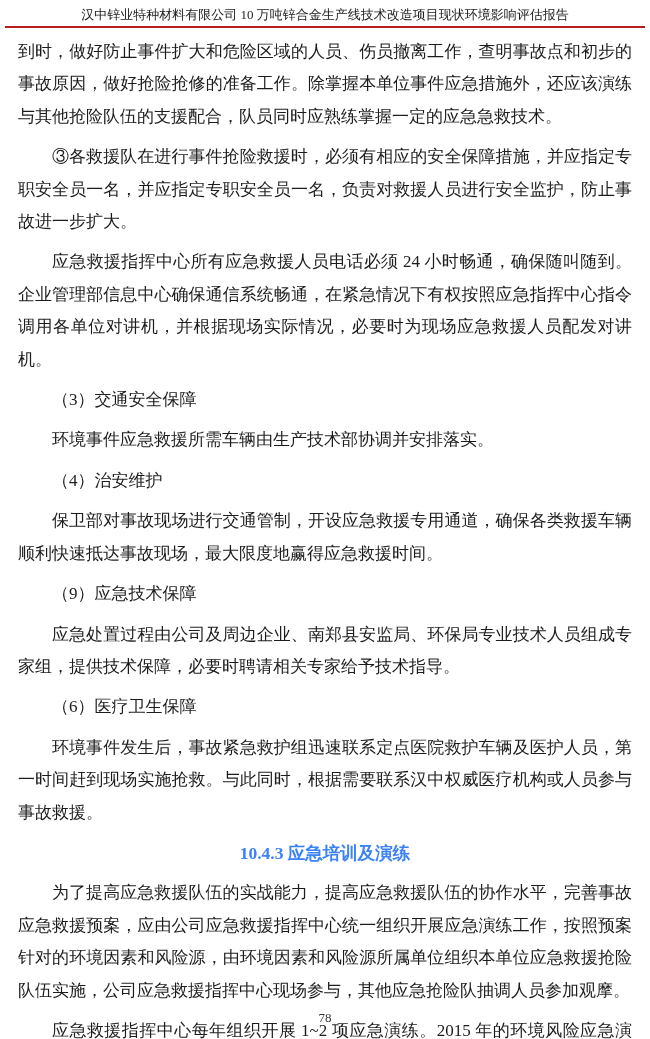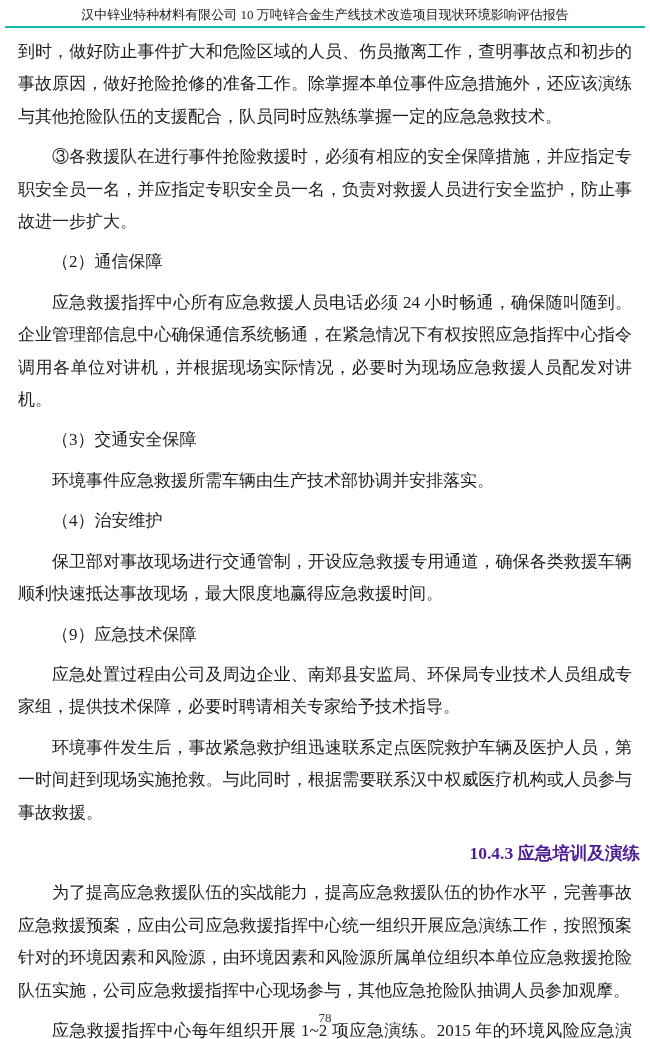--- a/index.html
+++ b/index.html
@@ -13,21 +13,21 @@
     height: 1039px;
     margin: 0 auto;
     background: #ffffff;
     overflow: hidden;
     font-family: "Liberation Serif", "DejaVu Serif", serif;
     color: #1c1c1c;
   }
   .doc-header {
     padding-top: 6px;
     margin: 0 5px;
-    border-bottom: 2px solid #14b8a6;
+    border-bottom: 2px solid #b91c1c;
   }
   .doc-header-text {
     text-align: center;
     font-size: 13px;
     line-height: 18px;
     padding-bottom: 2px;
     color: #222222;
     white-space: nowrap;
   }
   .doc-body {
@@ -40,22 +40,22 @@
     margin: 8px;
   }
   .doc-body p.indent {
     text-indent: 2em;
   }
   .doc-body h2.section-heading {
     font-size: 17.5px;
     line-height: 32.4px;
     font-weight: bold;
     margin: 8px 0 4px 0;
-    text-align: right;
-    color: #4c1d95;
+    text-align: center;
+    color: #3b82f6;
   }
   .doc-footer {
     position: absolute;
     left: 0;
     right: 0;
     bottom: 13px;
     text-align: center;
     font-size: 13px;
     color: #333333;
     margin-top: 24px;
@@ -66,28 +66,28 @@
 
 <div class="page">
 
   <header class="doc-header">
     <div class="doc-header-text">汉中锌业特种材料有限公司 10 万吨锌合金生产线技术改造项目现状环境影响评估报告</div>
   </header>
 
   <main class="doc-body" id="doc-body">
       <p>到时，做好防止事件扩大和危险区域的人员、伤员撤离工作，查明事故点和初步的事故原因，做好抢险抢修的准备工作。除掌握本单位事件应急措施外，还应该演练与其他抢险队伍的支援配合，队员同时应熟练掌握一定的应急急救技术。</p>
       <p class="indent">③各救援队在进行事件抢险救援时，必须有相应的安全保障措施，并应指定专职安全员一名，并应指定专职安全员一名，负责对救援人员进行安全监护，防止事故进一步扩大。</p>
-      <p class="indent">（2）通信保障</p>
       <p class="indent">应急救援指挥中心所有应急救援人员电话必须 24 小时畅通，确保随叫随到。企业管理部信息中心确保通信系统畅通，在紧急情况下有权按照应急指挥中心指令调用各单位对讲机，并根据现场实际情况，必要时为现场应急救援人员配发对讲机。</p>
       <p class="indent">（3）交通安全保障</p>
       <p class="indent">环境事件应急救援所需车辆由生产技术部协调并安排落实。</p>
       <p class="indent">（4）治安维护</p>
       <p class="indent">保卫部对事故现场进行交通管制，开设应急救援专用通道，确保各类救援车辆顺利快速抵达事故现场，最大限度地赢得应急救援时间。</p>
       <p class="indent">（9）应急技术保障</p>
       <p class="indent">应急处置过程由公司及周边企业、南郑县安监局、环保局专业技术人员组成专家组，提供技术保障，必要时聘请相关专家给予技术指导。</p>
+      <p class="indent">（6）医疗卫生保障</p>
       <p class="indent">环境事件发生后，事故紧急救护组迅速联系定点医院救护车辆及医护人员，第一时间赶到现场实施抢救。与此同时，根据需要联系汉中权威医疗机构或人员参与事故救援。</p>
       <h2 class="section-heading">10.4.3 应急培训及演练</h2>
       <p class="indent">为了提高应急救援队伍的实战能力，提高应急救援队伍的协作水平，完善事故应急救援预案，应由公司应急救援指挥中心统一组织开展应急演练工作，按照预案针对的环境因素和风险源，由环境因素和风险源所属单位组织本单位应急救援抢险队伍实施，公司应急救援指挥中心现场参与，其他应急抢险队抽调人员参加观摩。</p>
       <p class="indent">应急救援指挥中心每年组织开展 1~2 项应急演练。2015 年的环境风险应急演练相关图片如下。</p>
     </main>
 
   <footer class="doc-footer">
     <span>78</span>
   </footer>
 

